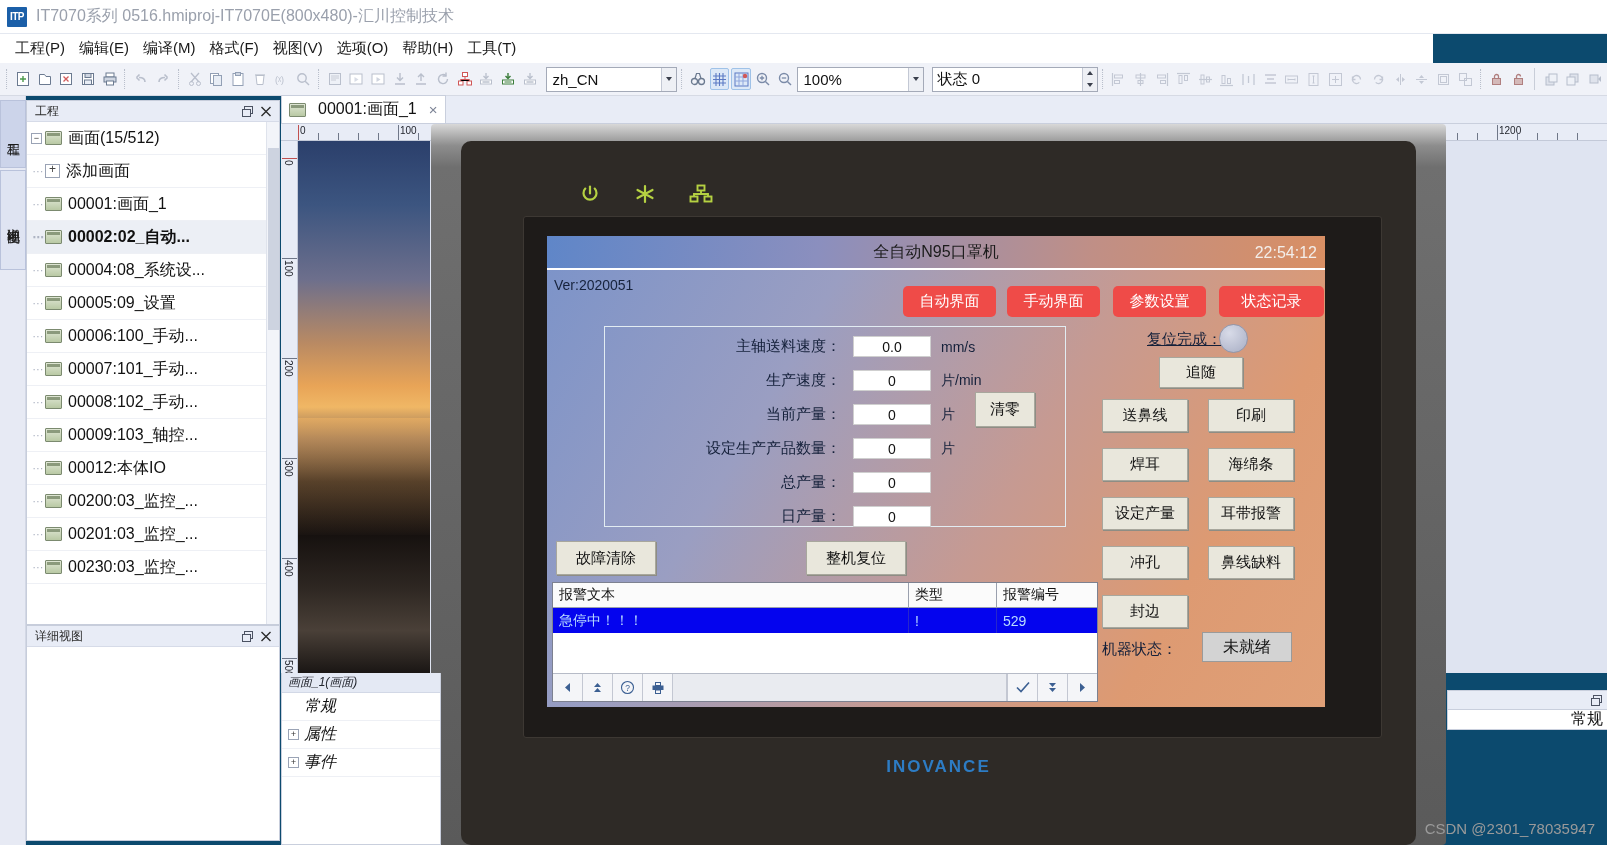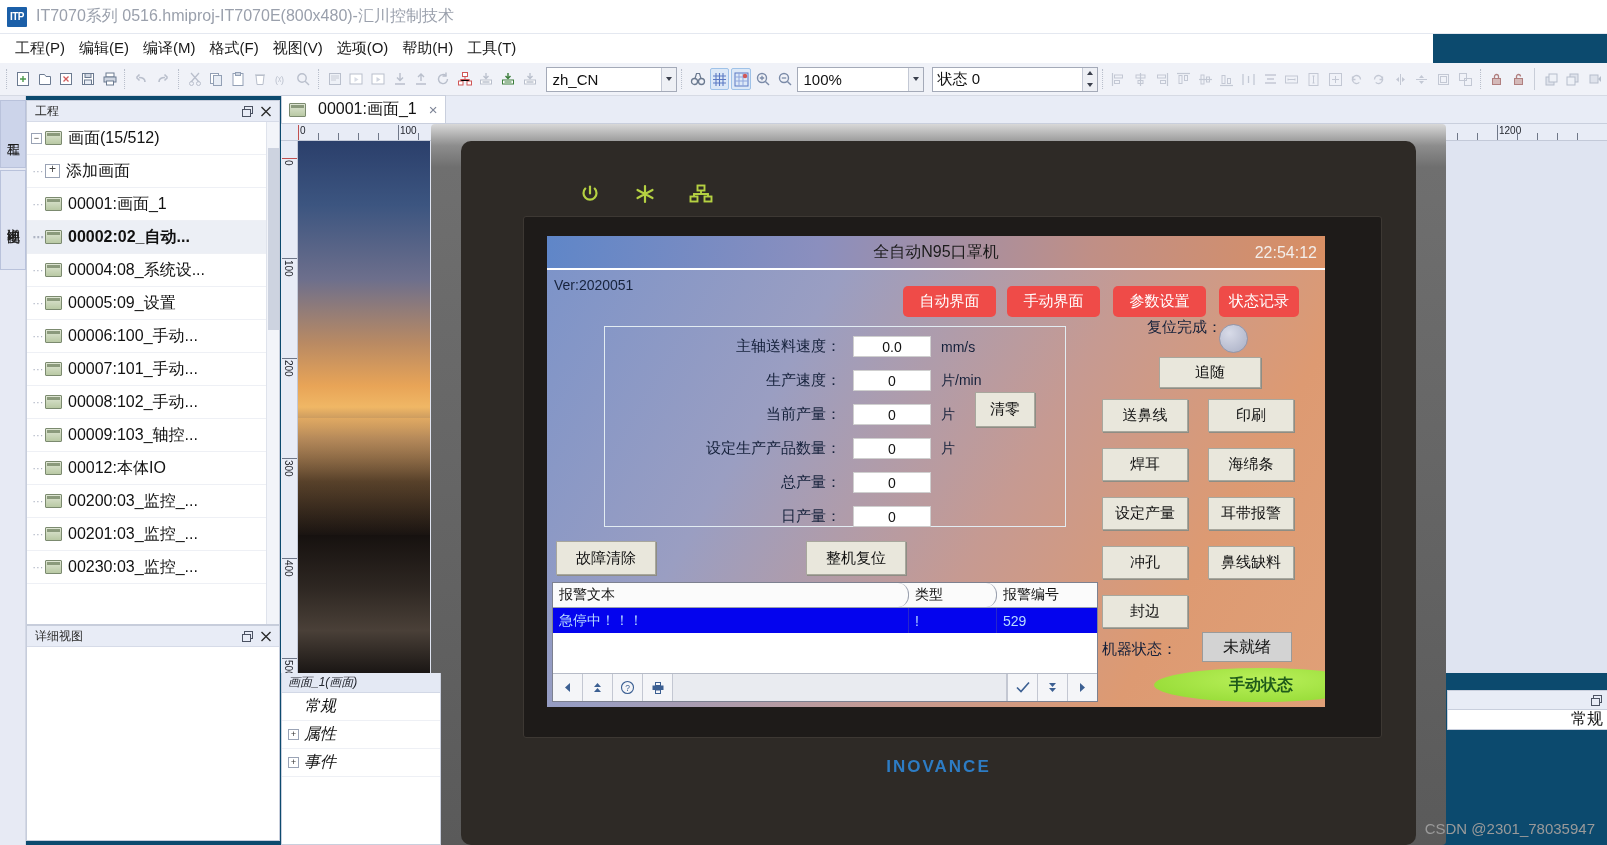--- a/index.html
+++ b/index.html
@@ -276,21 +276,20 @@
 
   
   .alarm {
     position: absolute; left: 5px; top: 346px; width: 546px; height: 120px;
     background: #fff; border: 1px solid #7d8190;
   }
   .alarm-head { display: flex; height: 25px; background: #fbfbfb; border-bottom: 1px solid #9aa0ae; }
   .alarm-head div {
     font-size: 14px; color: #111; display:flex; align-items:center; padding-left: 6px;
     border-right: 1px solid #9aa0ae;
-    border-radius: 11px;
   }
   .alarm-row { display: flex; height: 25px; background: #0404ee; }
   .alarm-row div {
     font-size: 14px; color: #b9dcff; display:flex; align-items:center; padding-left: 6px;
     border-right: 1px solid #2626cc;
   }
   .col-text { width: 356px; }
   .col-type { width: 88px; }
   .col-no   { flex: 1; border-right: none !important; }
   .alarm-toolbar {
@@ -907,25 +906,25 @@
 
     <div class="hmi-title">
       <span>全自动N95口罩机</span>
     </div>
     <div class="hmi-clock">22:54:12</div>
     <div class="hmi-ver">Ver:2020051</div>
 
     <div class="btn-red" style="left:356px; top:50px; width:93px;">自动界面</div>
     <div class="btn-red" style="left:460px; top:50px; width:93px;">手动界面</div>
     <div class="btn-red" style="left:566px; top:50px; width:93px;">参数设置</div>
-    <div class="btn-red" style="left:672px; top:50px; width:80px;">状态记录</div>
-
-    <div class="reset-label" style="left:600px; top:82px;">复位完成：</div>
+    <div class="btn-red" style="left:672px; top:50px; width:105px;">状态记录</div>
+
+    <div class="reset-label" style="left:600px; top:94px;text-decoration:underline;">复位完成：</div>
     <div class="led" style="left:672px; top:88px;"></div>
-    <div class="btn-gray" style="left:612px; top:121px; width:102px; height:31px;">追随</div>
+    <div class="btn-gray" style="left:612px; top:121px; width:84px; height:31px;">追随</div>
 
     <div class="param-box">
       <div class="param-row" style="top:6px;">
         <span class="param-label">主轴送料速度：</span>
         <span class="param-field">0.0</span>
         <span class="param-unit">mm/s</span>
       </div>
       <div class="param-row" style="top:40px;">
         <span class="param-label">生产速度：</span>
         <span class="param-field">0</span>
@@ -964,21 +963,20 @@
     <div class="btn-gray" style="left:661px; top:212px; width:86px; height:33px;">海绵条</div>
     <div class="btn-gray" style="left:555px; top:261px; width:86px; height:33px;">设定产量</div>
     <div class="btn-gray" style="left:661px; top:261px; width:86px; height:33px;">耳带报警</div>
     <div class="btn-gray" style="left:555px; top:310px; width:86px; height:33px;">冲孔</div>
     <div class="btn-gray" style="left:661px; top:310px; width:86px; height:33px;">鼻线缺料</div>
     <div class="btn-gray" style="left:555px; top:359px; width:86px; height:33px;">封边</div>
 
     <div class="reset-label" style="left:555px; top:404px;">机器状态：</div>
     <div class="btn-gray2" style="left:655px; top:396px; width:90px; height:30px;">未就绪</div>
 
-    <div class="status-pill">手动状态</div>
 
     <div class="alarm">
       <div class="alarm-head">
         <div class="col-text">报警文本</div>
         <div class="col-type">类型</div>
         <div class="col-no">报警编号</div>
       </div>
       <div class="alarm-row">
         <div class="col-text">急停中！！！</div>
         <div class="col-type">!</div>

